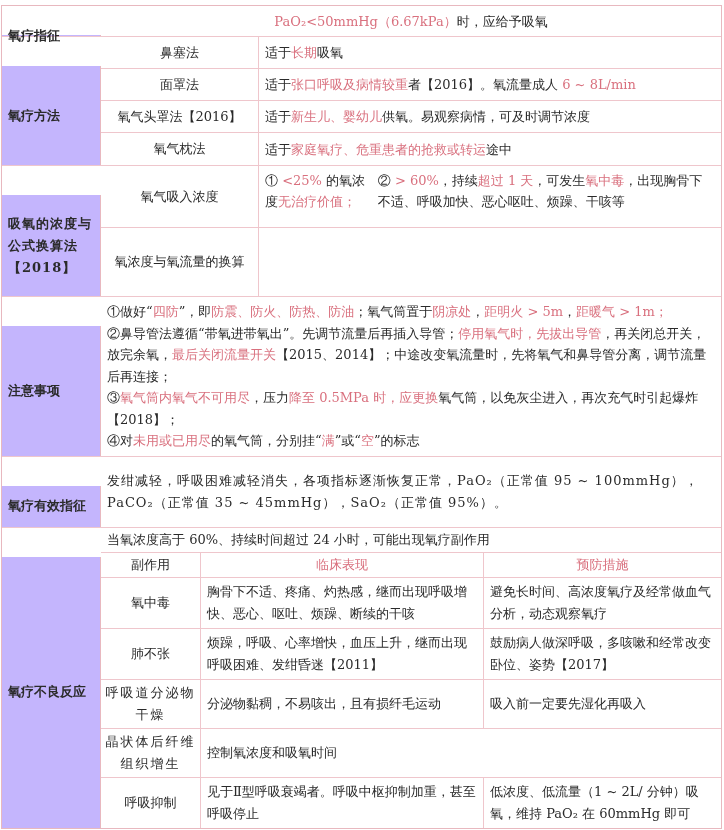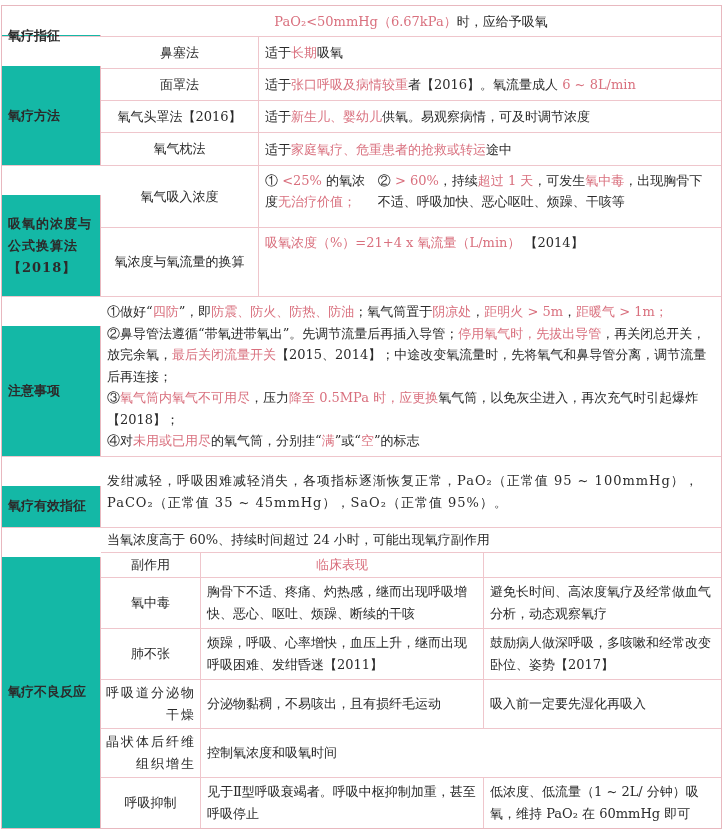--- a/index.html
+++ b/index.html
@@ -8,21 +8,21 @@
     font-family: "DejaVu Serif", "Liberation Serif", serif;
     font-size: 13px; color: #2a2a2a; position: relative; overflow: hidden;
   }
   .sheet {
     position: absolute; left: 1px; top: 5px; width: 721px;
     border: 1px solid #e8b8bf;
   }
   .row { display: flex; border-bottom: 1px solid #efc6cc; }
   .row:last-child { border-bottom: none; }
   .hcell {
-    width: 99px; flex: 0 0 99px; background: #14b8a6;
+    width: 99px; flex: 0 0 99px; background: #c4b5fd;
     border-right: 1px solid #e8b8bf; display: flex; align-items: center;
     padding: 0 6px; font-weight: bold; font-size: 13px; color: #2b2b2b;
     line-height: 22px;
     margin-top: 29px;
   }
   .body { flex: 1; display: flex; flex-direction: column; }
   .sub { display: flex; border-bottom: 1px solid #efc6cc; }
   .sub:last-child { border-bottom: none; }
   .c2 {
     width: 158px; flex: 0 0 158px; border-right: 1px solid #efc6cc;
@@ -31,21 +31,21 @@
   }
   .c3 { flex: 1; padding: 4px 6px; display: flex; justify-content: flex-start; line-height: 21px; }
   .red { color: #d9707e; }
   .center { text-align: center; justify-content: center; align-items: center; }
   .para { padding: 4px 6px; line-height: 21.5px; }
   .para p { margin: 0; }
   .note { padding: 0 6px; height: 25px; display: flex; align-items: center; border-bottom: 1px solid #efc6cc; }
   .t3 { display: flex; border-bottom: 1px solid #efc6cc; }
   .t3:last-child { border-bottom: none; }
   .t3 .a { width: 100px; flex: 0 0 100px; border-right: 1px solid #efc6cc; display: flex; align-items: center; justify-content: center; text-align: center; padding: 2px 4px; line-height: 22px; }
-  .t3 .a.left { justify-content: flex-start; text-align: right; letter-spacing: 2px; }
+  .t3 .a.left { justify-content: flex-start; text-align: center; letter-spacing: 2px; }
   .t3 .b { width: 283px; flex: 0 0 283px; border-right: 1px solid #efc6cc; padding: 3px 6px; line-height: 22px; display: flex; flex-direction: column; justify-content: center; }
   .t3 .c { flex: 1; padding: 3px 6px; line-height: 22px; display: flex; flex-direction: column; justify-content: center; }
   .t3.head .b, .t3.head .c { align-items: center; color: #d9707e; }
 </style>
 </head>
 <body>
 
 <div class="sheet">
 
   <div class="row" style="height:31px;">
@@ -93,23 +93,20 @@
     <div class="body" id="conc-body">
         <div class="sub" style="height: 62px;">
           <div class="c2">氧气吸入浓度</div>
           <div class="c3">
             <div><span>① </span><span class="red">&lt;25%</span><span> 的氧浓度</span><span class="red">无治疗价值；</span></div>
             <div><span>② </span><span class="red">&gt; 60%</span><span>，持续</span><span class="red">超过 1 天</span><span>，可发生</span><span class="red">氧中毒</span><span>，出现胸骨下不适、呼吸加快、恶心呕吐、烦躁、干咳等</span></div>
           </div>
         </div>
         <div class="sub" style="height: 68px;">
           <div class="c2">氧浓度与氧流量的换算</div>
-          <div class="c3">
-            <div><span class="red">吸氧浓度（%）=21+4 x 氧流量（L/min）</span><span> 【2014】</span></div>
-          </div>
         </div>
       </div>
   </div>
 
   <div class="row" style="min-height:150px;">
     <div class="hcell">注意事项</div>
     <div class="body para" id="prec-body" style="justify-content:center;">
         <p><span>①做好“</span><span class="red">四防</span><span>”，即</span><span class="red">防震、防火、防热、防油</span><span>；氧气筒置于</span><span class="red">阴凉处</span><span>，</span><span class="red">距明火 &gt; 5m</span><span>，</span><span class="red">距暖气 &gt; 1m；</span></p>
         <p><span>②鼻导管法遵循“带氧进带氧出”。先调节流量后再插入导管；</span><span class="red">停用氧气时，先拔出导管</span><span>，再关闭总开关，放完余氧，</span><span class="red">最后关闭流量开关</span><span>【2015、2014】；中途改变氧流量时，先将氧气和鼻导管分离，调节流量后再连接；</span></p>
         <p><span>③</span><span class="red">氧气筒内氧气不可用尽</span><span>，压力</span><span class="red">降至 0.5MPa 时，应更换</span><span>氧气筒，以免灰尘进入，再次充气时引起爆炸【2018】；</span></p>
@@ -124,20 +121,21 @@
     </div>
   </div>
 
   <div class="row">
     <div class="hcell">氧疗不良反应</div>
     <div class="body">
       <div class="note">当氧浓度高于 60%、持续时间超过 24 小时，可能出现氧疗副作用</div>
       <div class="t3 head" style="height:25px;">
         <div class="a">副作用</div>
         <div class="b">临床表现</div>
+        <div class="c">预防措施</div>
       </div>
       <div id="adverse-rows">
           <div class="t3" style="min-height: 45px;">
             <div class="a">氧中毒</div>
             <div class="b">胸骨下不适、疼痛、灼热感，继而出现呼吸增快、恶心、呕吐、烦躁、断续的干咳</div>
             <div class="c">避免长时间、高浓度氧疗及经常做血气分析，动态观察氧疗</div>
           </div>
           <div class="t3" style="min-height: 44px;">
             <div class="a">肺不张</div>
             <div class="b">烦躁，呼吸、心率增快，血压上升，继而出现呼吸困难、发绀昏迷【2011】</div>

